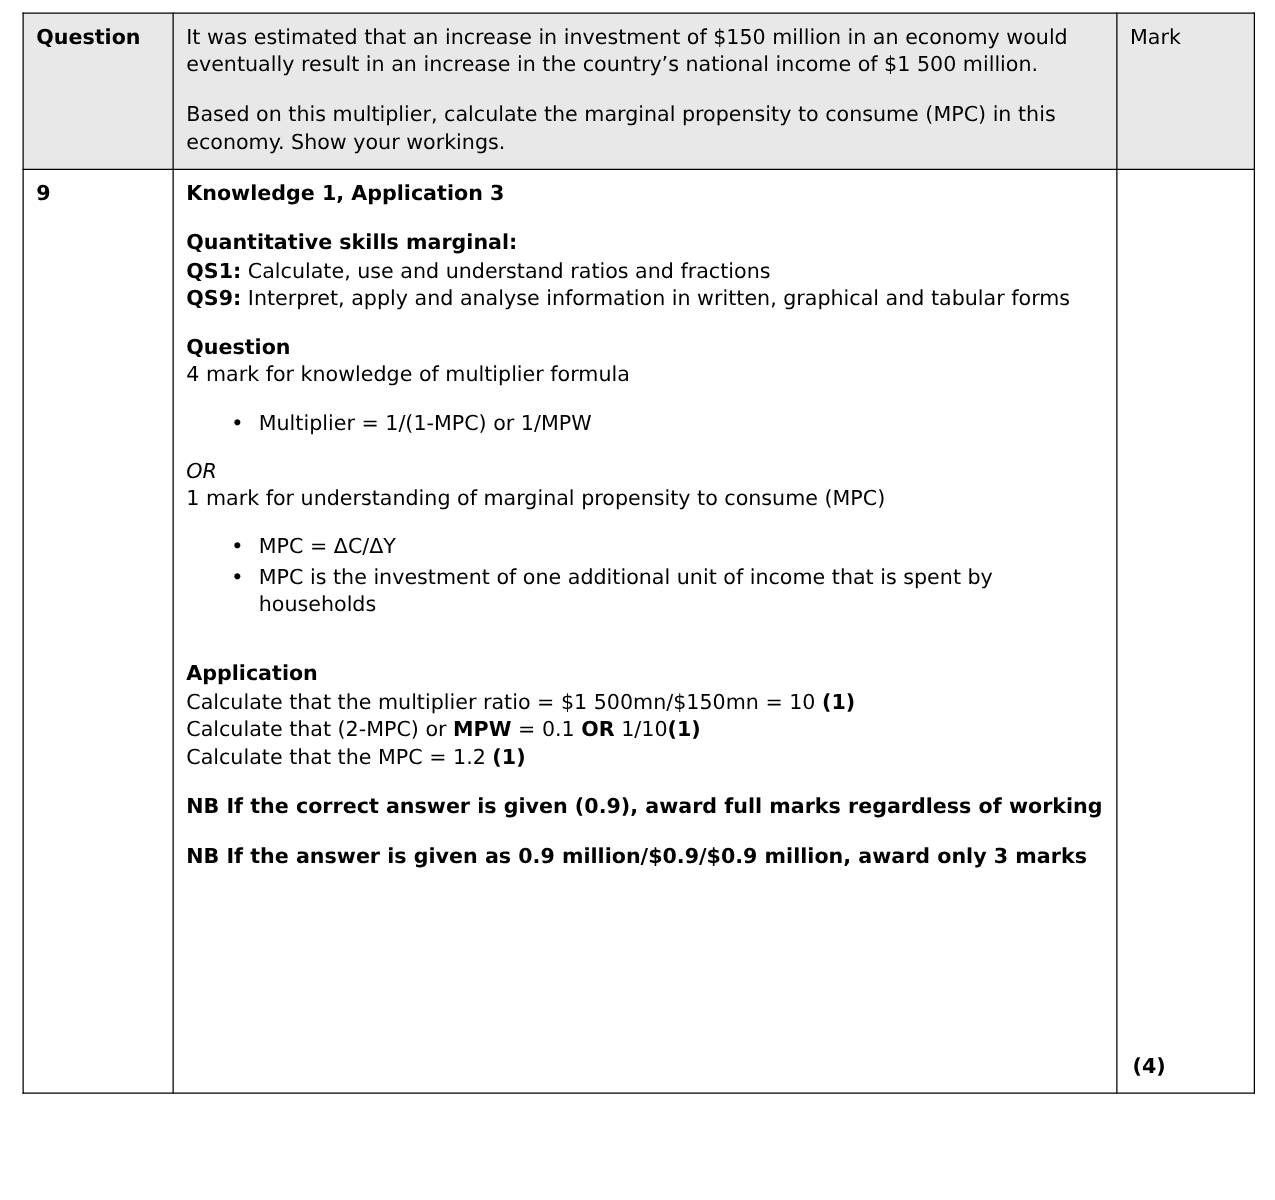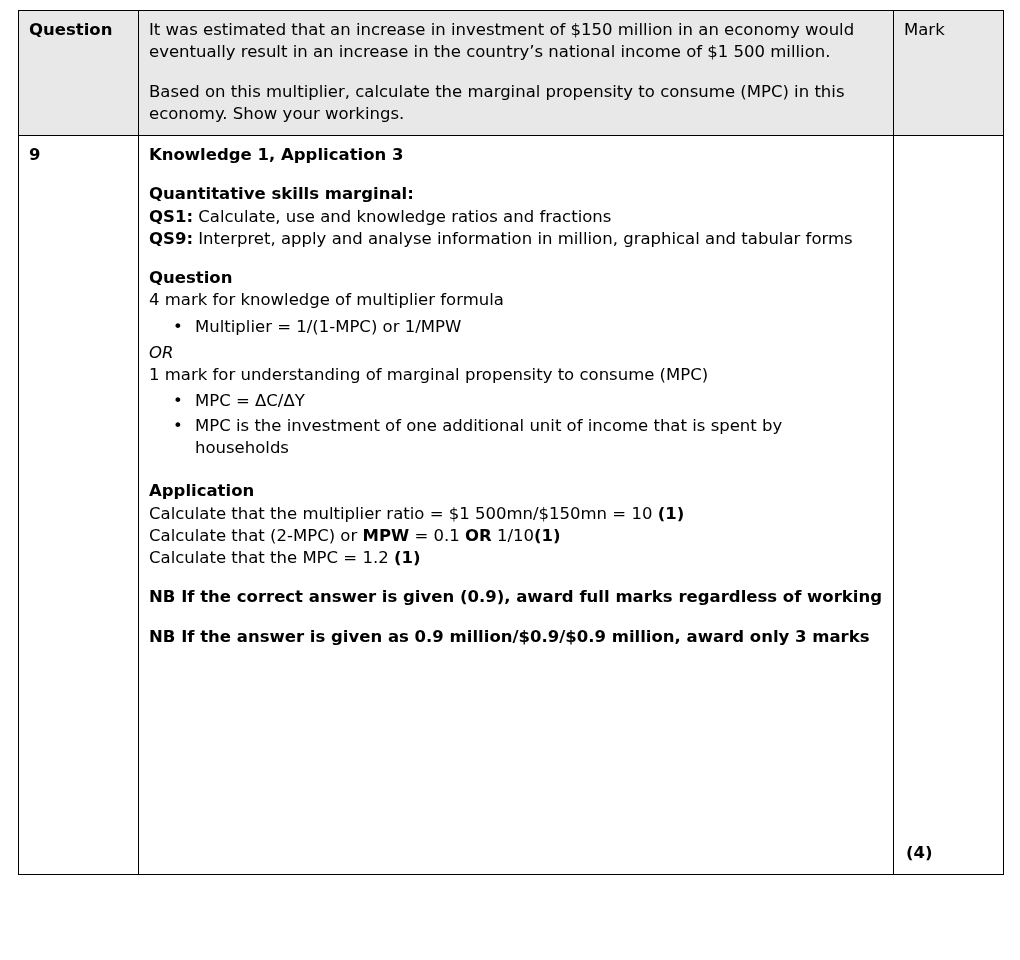--- a/index.html
+++ b/index.html
@@ -40,21 +40,21 @@
   }
   .bold { font-weight: bold; }
   .ital { font-style: italic; }
 
   .para {
     margin: 0 0 0 0;
   }
   .gap { height: 17px; }
 
   ul.bullets {
-    margin: 4px;
+    margin: 16px;
     padding-left: 42px;
     list-style: none;
   }
   ul.bullets li {
     position: relative;
     margin: 0 0 2px 0;
   }
   ul.bullets li:before {
     content: "\2022";
     position: absolute;
@@ -101,22 +101,22 @@
       </tr>
       <tr>
         <td>
           <span class="bold">9</span>
         </td>
         <td class="body-cell">
           <p class="para bold">Knowledge 1, Application 3</p>
           <div class="gap"></div>
 
           <p class="para bold">Quantitative skills marginal:</p>
-          <p class="para"><span class="bold">QS1:</span><span> Calculate, use and knowledge ratios and fractions</span></p>
-          <p class="para"><span class="bold">QS9:</span><span> Interpret, apply and analyse information in million, graphical and tabular forms</span></p>
+          <p class="para"><span class="bold">QS1:</span><span> Calculate, use and understand ratios and fractions</span></p>
+          <p class="para"><span class="bold">QS9:</span><span> Interpret, apply and analyse information in written, graphical and tabular forms</span></p>
           <div class="gap"></div>
 
           <p class="para bold">Question</p>
           <p class="para">4 mark for knowledge of multiplier formula</p>
           <ul class="bullets">
             <li>Multiplier = 1/(1-MPC) or 1/MPW</li>
           </ul>
           <p class="para ital">OR</p>
           <p class="para">1 mark for understanding of marginal propensity to consume (MPC)</p>
           <ul class="bullets">

